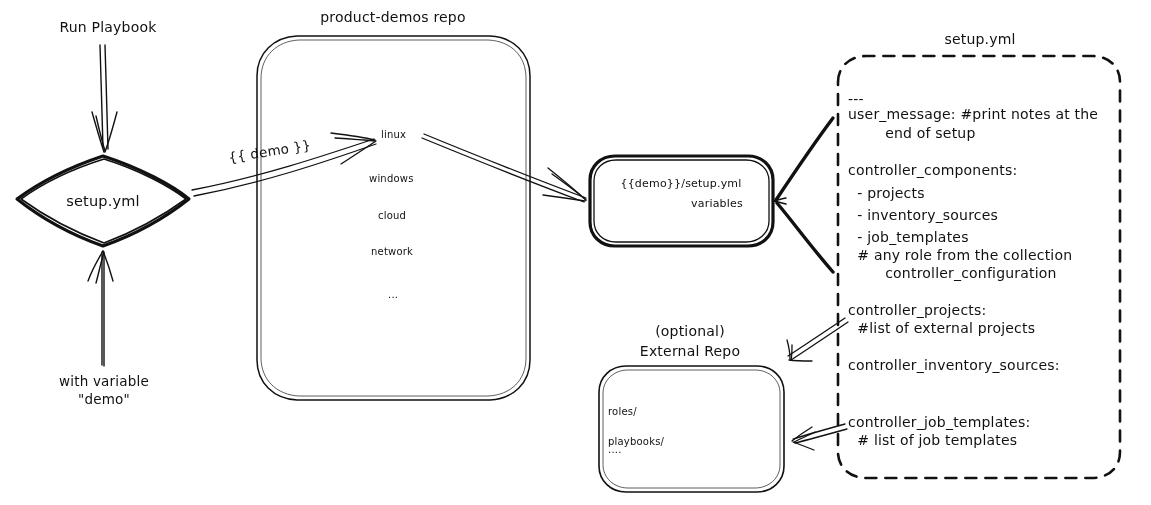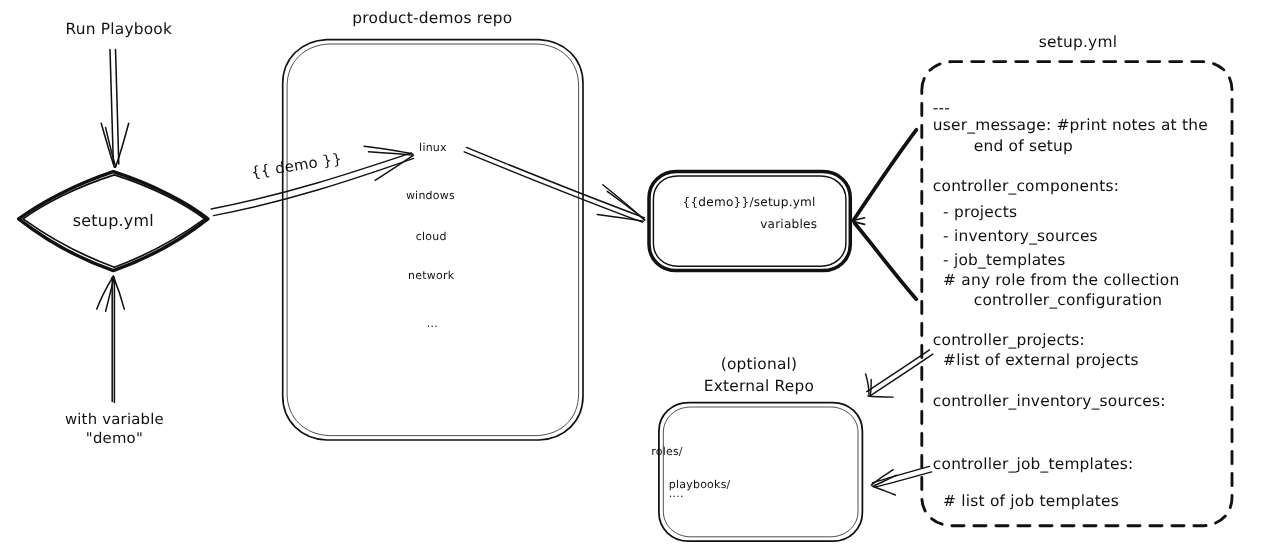--- a/index.html
+++ b/index.html
@@ -158,34 +158,34 @@
   <div class="lbl t-item" style="left:388px;top:288px;">...</div>
 
   <div class="lbl t-small" style="left:228px;top:142px;transform:rotate(-9deg);">{{ demo }}</div>
 
   <div class="lbl bold-node center" style="left:681px;top:177px;">{{demo}}/setup.yml</div>
   <div class="lbl bold-node center" style="left:681px;top:197px;margin-left:36px;">variables</div>
 
   <div class="lbl t-title center" style="left:690px;top:322px;">(optional)</div>
   <div class="lbl t-title center" style="left:690px;top:342px;">External Repo</div>
 
-  <div class="lbl t-item" style="left:592px;top:405px;">roles/</div>
+  <div class="lbl t-item" style="left:608px;top:405px;">roles/</div>
   <div class="lbl t-item" style="left:608px;top:424px;margin-top:11px;">playbooks/</div>
   <div class="lbl t-item" style="left:608px;top:443px;">....</div>
 
   <div class="lbl t-title center" style="left:980px;top:30px;">setup.yml</div>
 
   <div class="lbl t-yaml" style="left:848px;top:89px;">---</div>
   <div class="lbl t-yaml" style="left:848px;top:104px;text-align:right;">user_message: #print notes at the</div>
   <div class="lbl t-yaml" style="left:848px;top:123px;">        end of setup</div>
   <div class="lbl t-yaml" style="left:848px;top:160px;">controller_components:</div>
   <div class="lbl t-yaml" style="left:848px;top:183px;">  - projects</div>
   <div class="lbl t-yaml" style="left:848px;top:205px;">  - inventory_sources</div>
   <div class="lbl t-yaml" style="left:848px;top:227px;">  - job_templates</div>
   <div class="lbl t-yaml" style="left:848px;top:245px;">  # any role from the collection</div>
   <div class="lbl t-yaml" style="left:848px;top:263px;">        controller_configuration</div>
   <div class="lbl t-yaml" style="left:848px;top:300px;">controller_projects:</div>
   <div class="lbl t-yaml" style="left:848px;top:355px;">controller_inventory_sources:</div>
   <div class="lbl t-yaml" style="left:848px;top:318px;">  #list of external projects</div>
   <div class="lbl t-yaml" style="left:848px;top:412px;">controller_job_templates:</div>
-  <div class="lbl t-yaml" style="left:848px;top:430px;margin-top:16px;">  # list of job templates</div>
+  <div class="lbl t-yaml" style="left:848px;top:430px;">  # list of job templates</div>
 
 </div>
 
 </body></html>

